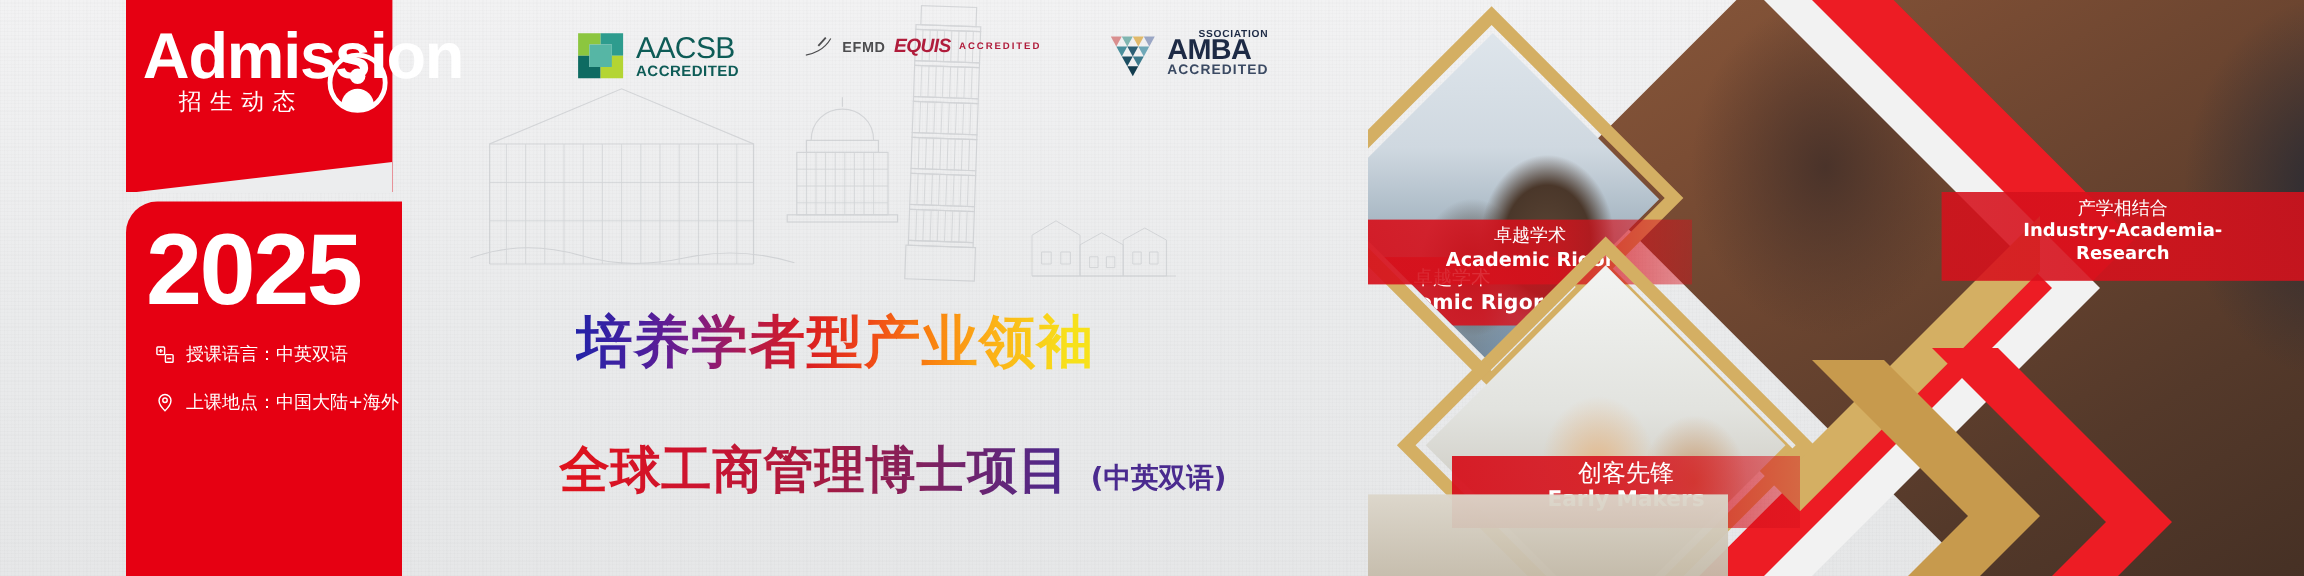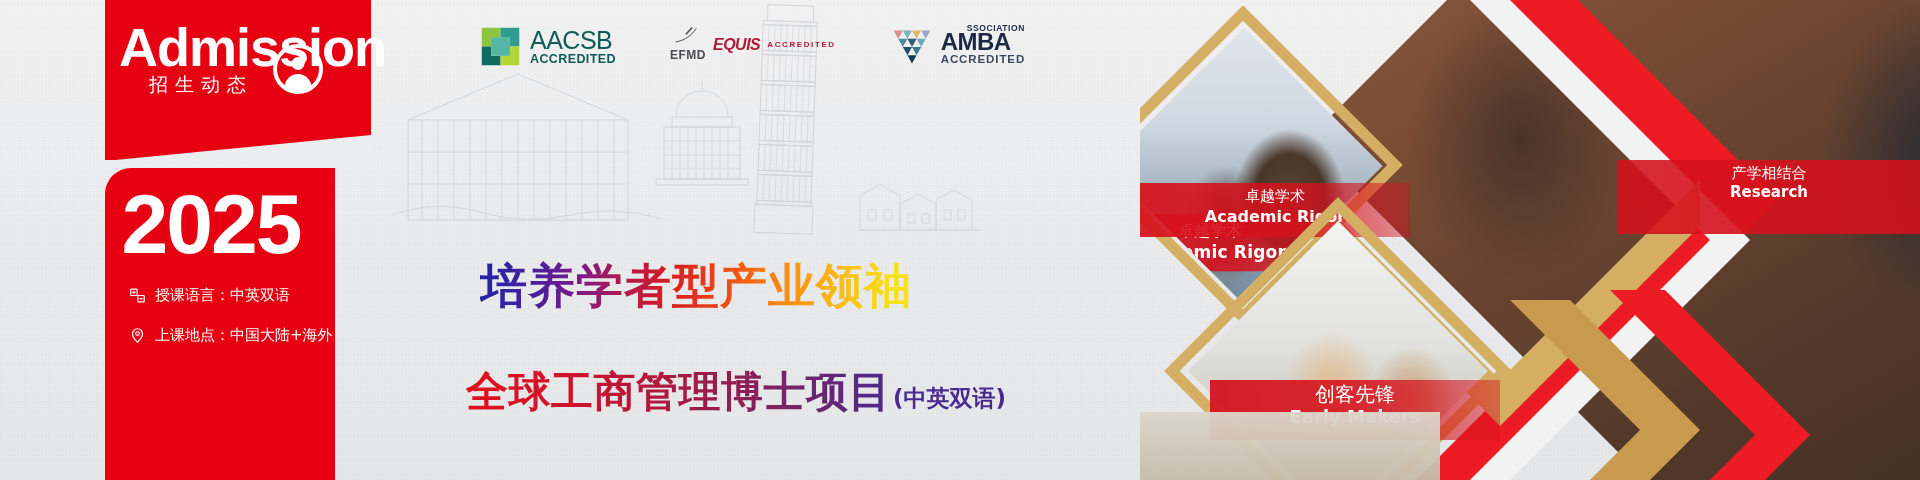--- a/index.html
+++ b/index.html
@@ -18,21 +18,21 @@
       linear-gradient(180deg,#f2f2f3 0%,#eaebec 55%,#e6e7e8 100%);
     overflow:hidden;
   }
 
   
   .lineart{ position:absolute; left:390px; top:0px; width:640px; height:380px; opacity:.5; pointer-events:none;}
   .lineart svg{ width:100%; height:100%; display:block; }
 
   
   .left-top{
-    position:absolute; left:105px; top:0; width:266px; height:160px;
+    position:absolute; left:105px; top:0; width:222px; height:160px;
     background:#e60012;
   }
   .left-top::after{ 
     content:""; position:absolute; left:0; bottom:-1px; width:100%; height:26px;
     background:#ecedee;
     transform-origin: left bottom;
     clip-path: polygon(0 100%, 100% 0, 100% 100%);
   }
   .admission-wrap{
     position:absolute; left:0; top:14px; width:230px; height:110px;
@@ -88,21 +88,21 @@
     position:absolute; left:478px; top:24px;
     display:flex; align-items:flex-start; gap:54px;
   }
   .accred{ display:flex; align-items:center; gap:7px; }
 
   .aacsb-mark{ width:45px;height:45px;flex:0 0 45px;}
   .aacsb-txt .l1{ font-size:25px; font-weight:400; color:#0e5c57; letter-spacing:-.5px; line-height:24px;}
   .aacsb-txt .l2{ font-size:12.5px; font-weight:700; color:#0e5c57; letter-spacing:.4px; line-height:14px;}
 
   .equis-box{ text-align:center; padding-top:2px;}
-  .equis-top{ display:flex; align-items:center; gap:4px; justify-content:center;flex-direction:column; }
+  .equis-top{ display:flex; align-items:center; gap:4px; justify-content:center; }
   .equis-swoosh{ width:28px; height:18px; }
   .equis-efmd{ font-size:12px; font-weight:700; color:#4d4d4f; letter-spacing:.5px; font-family:"Liberation Sans",sans-serif;}
   .equis-word{ font-size:16px; font-weight:700; font-style:italic; color:#b01c3b; line-height:25px; letter-spacing:-.5px;}
   .equis-sub{ font-size:8px; font-weight:700; color:#b01c3b; letter-spacing:1.6px; }
 
   .amba-mark{ width:44px; height:40px; flex:0 0 44px;}
   .amba-txt{ line-height:1; }
   .amba-l1{ font-size:8.5px; font-weight:700; color:#1d2a45; letter-spacing:.6px; margin-left:26px;}
   .amba-l2{ font-size:24px; font-weight:700; color:#1d2a45; line-height:23px; letter-spacing:-.5px; margin-top:-3px;}
   .amba-l3{ font-size:11.5px; font-weight:700; color:#3b4a63; letter-spacing:.9px; margin-top:1px;}
@@ -123,21 +123,21 @@
     display:flex; align-items:baseline; white-space:nowrap;
   }
   .headline2 .main{
     font-size:42px; line-height:48px; font-weight:700; letter-spacing:.5px;
     font-family:"DejaVu Sans","Liberation Sans",sans-serif;
     background:linear-gradient(90deg,#e0121b 0%,#cc1430 28%,#a8193f 50%,#7b2263 74%,#4a2a8f 100%);
     -webkit-background-clip:text; background-clip:text;
     color:transparent;margin-top:43px; -webkit-text-fill-color:transparent;
   }
   .headline2 .paren{
-    font-size:23px; font-weight:700; color:#4a2a8f; margin-left:2px;
+    font-size:23px; font-weight:700; color:#4a2a8f; margin-left:18px;
     font-family:"DejaVu Sans","Liberation Sans",sans-serif;
   }
   .headline3{
     position:absolute; left:466px; top:383px;
     display:flex; align-items:baseline; white-space:nowrap;
   }
   .headline3 .en{
     font-size:40px; line-height:46px; font-weight:400; letter-spacing:1px;
     font-family:"DejaVu Sans","Liberation Sans",sans-serif;
     background:linear-gradient(90deg,#e8203a 0%,#d4203f 35%,#b52055 62%,#8c3172 85%,#6c4194 100%);
@@ -419,20 +419,21 @@
                 font-family:'DejaVu Sans','Liberation Sans',sans-serif;">
       <div style="font-size:15px; line-height:20px;">卓越学术</div>
       <div style="font-size:16px; line-height:21px; font-weight:600;">Academic Rigor</div>
     </div>
 
     <div style="position:absolute; left:478px; top:160px; width:302px; height:74px;
                 background:linear-gradient(90deg, rgba(214,17,28,.88) 0%, rgba(214,17,28,.90) 40%, rgba(214,17,28,.88) 100%);
                 color:#fff; text-align:center; padding-top:3px;
                 font-family:'DejaVu Sans','Liberation Sans',sans-serif;">
       <div style="font-size:15px; line-height:20px;">产学相结合</div>
+      <div style="font-size:15px; line-height:19px; font-weight:600;">Industry-Academia-</div>
       <div style="font-size:15px; line-height:19px; font-weight:600;">Research</div>
     </div>
 
     <div class="dia-frame" style="left:75px; top:248px; width:246px; height:246px;"></div>
     <div class="dia" style="left:92px; top:265px; width:212px; height:212px;">
       <div class="inner ph3"></div>
     </div>
 
     <div style="position:absolute; left:70px; top:380px; width:290px; height:60px;
                 background:linear-gradient(90deg, rgba(214,17,28,.94) 0%, rgba(214,17,28,.86) 55%, rgba(214,17,28,.45) 100%);

